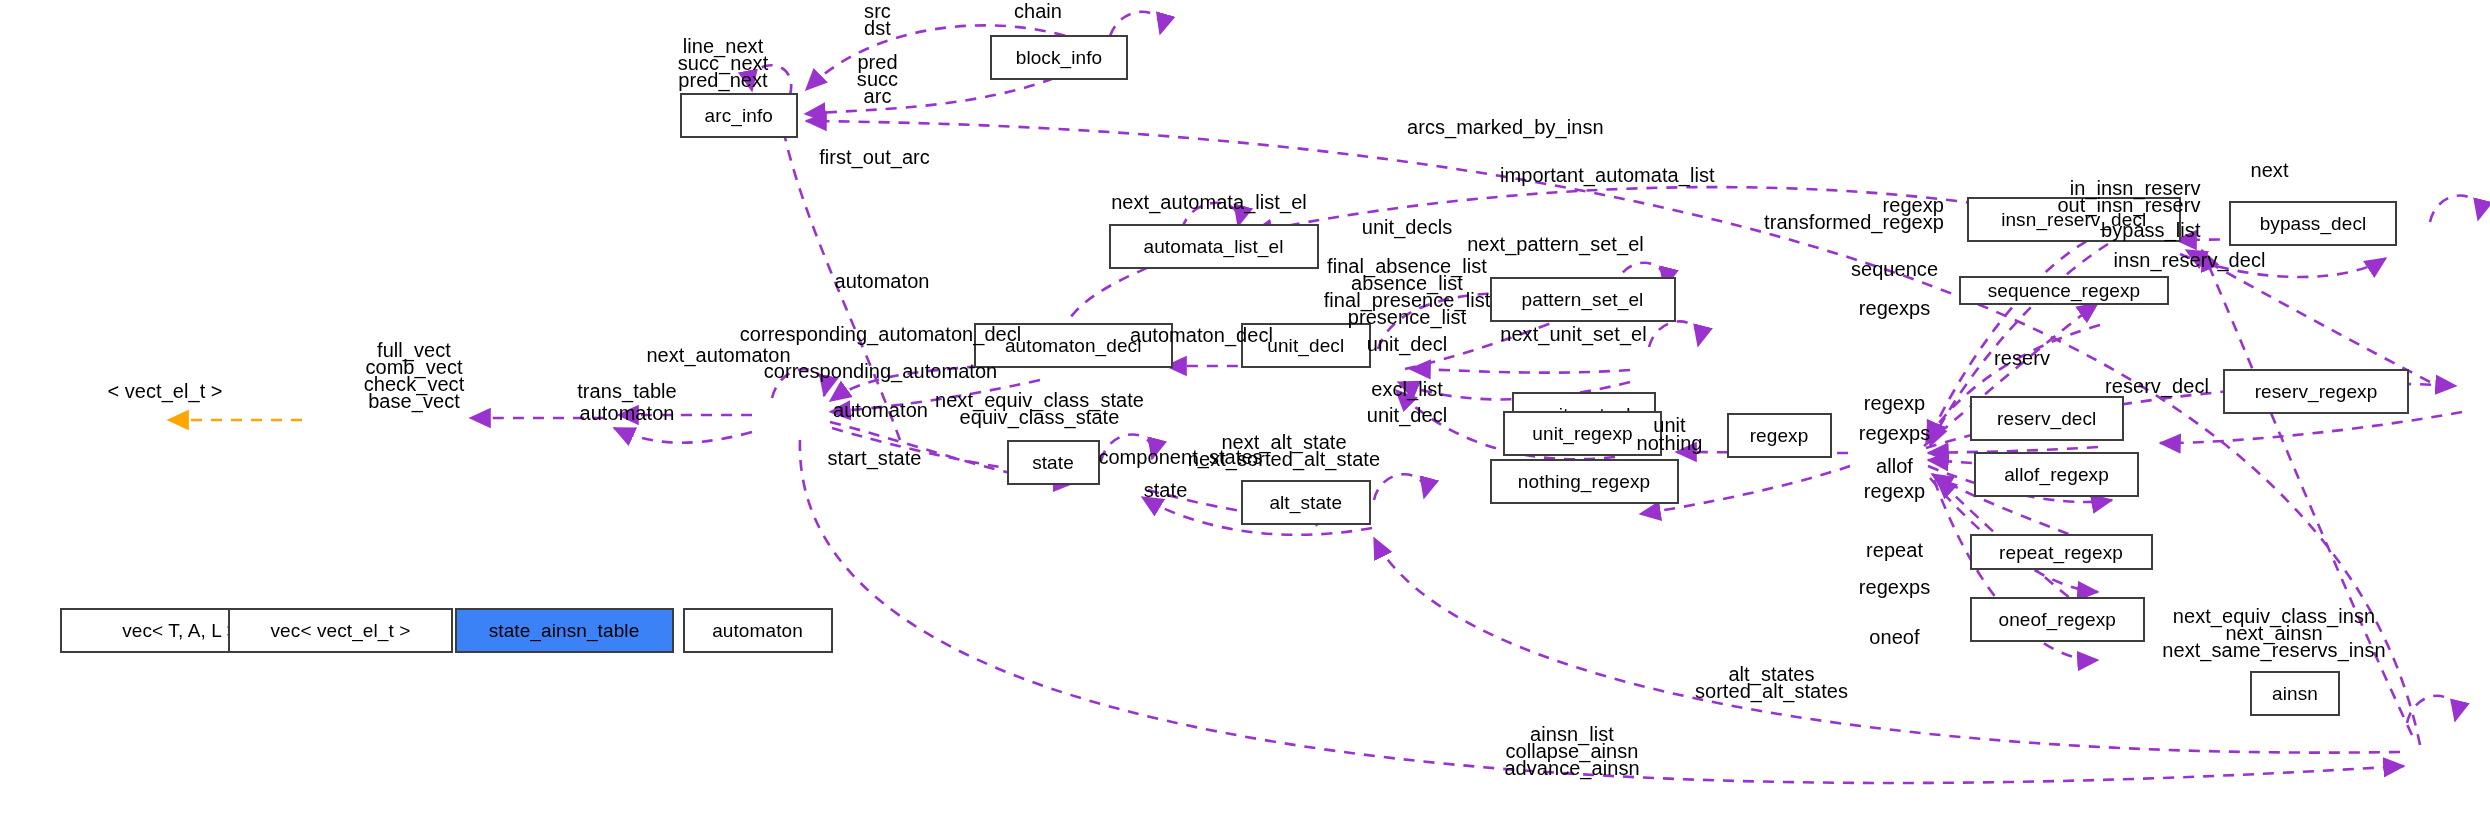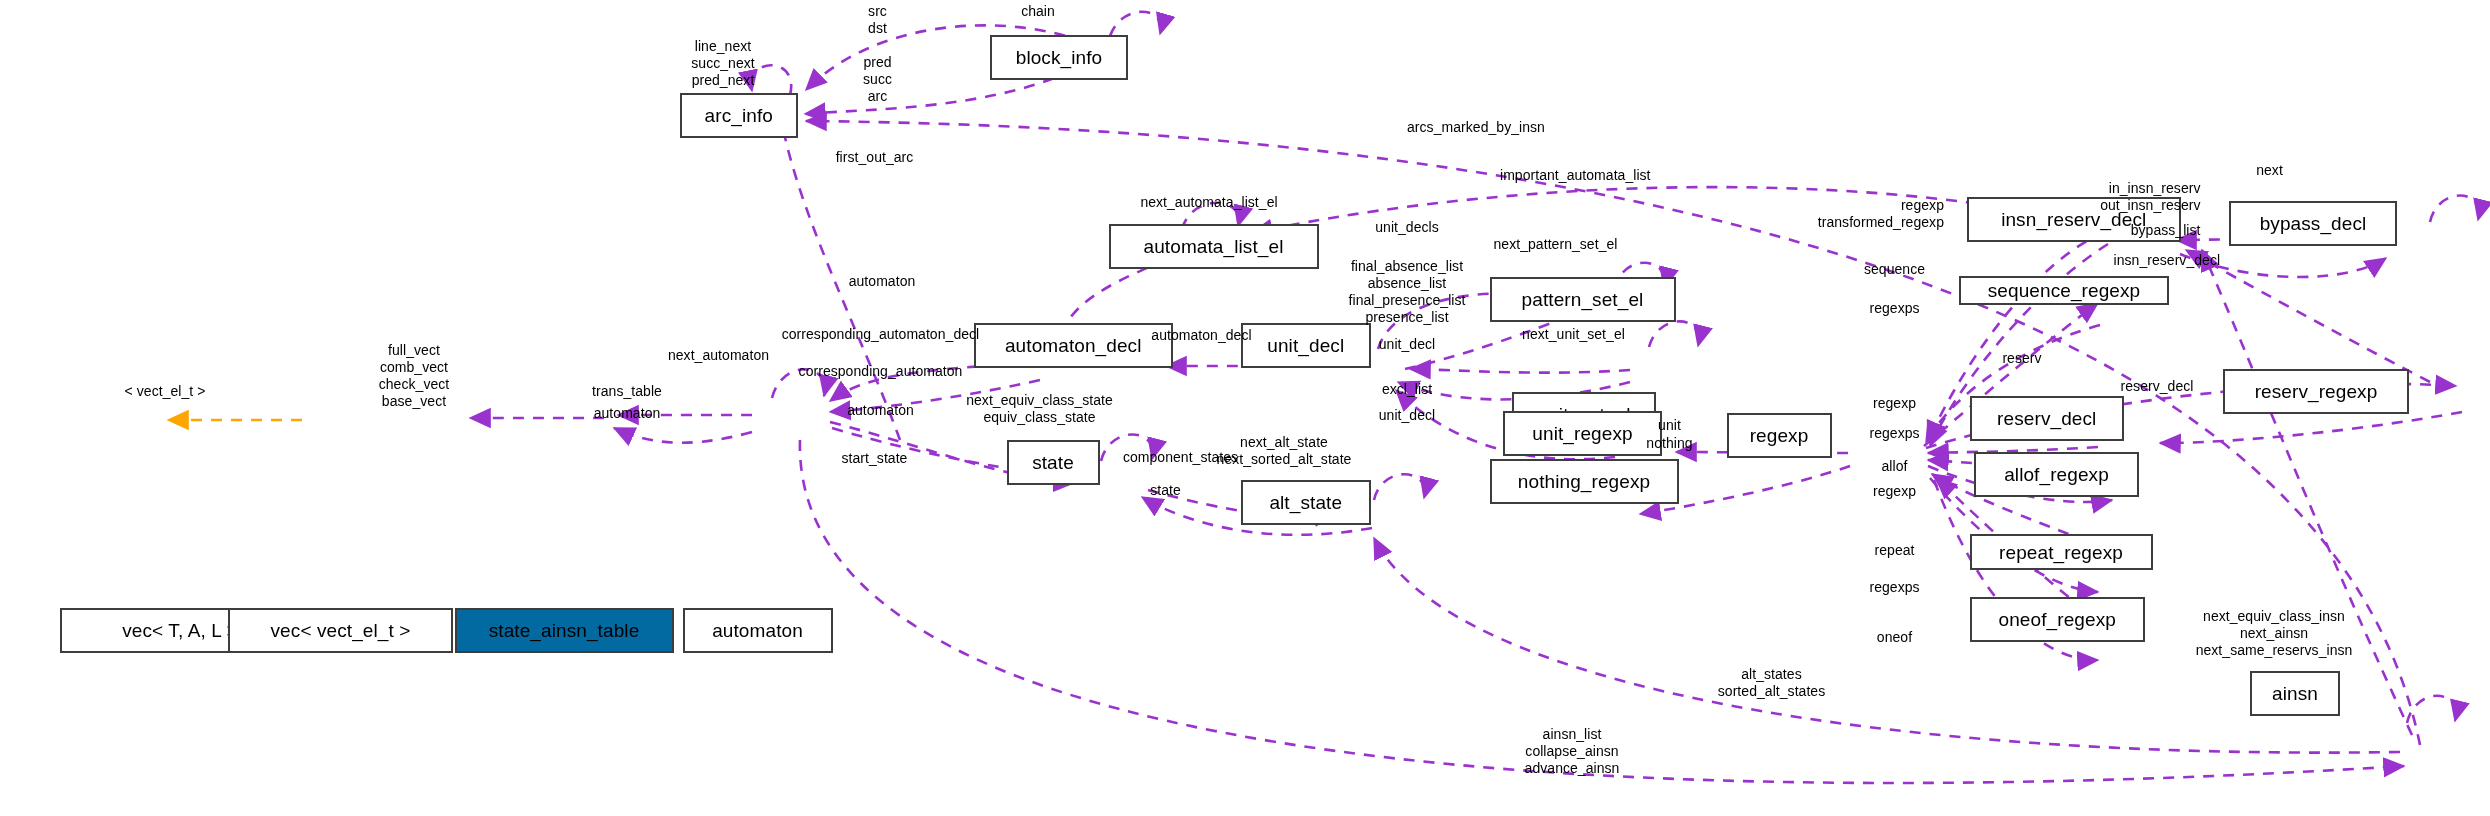--- a/index.html
+++ b/index.html
@@ -21,24 +21,24 @@
     color:#000000;
     font-size:19px;
     line-height:1;
     display:flex;
     align-items:center;
     justify-content:center;
     white-space:nowrap;
     padding:0 9px;
     letter-spacing:0.1px;
   }
-  .node.filled{background:#0369a1;}
+  .node.filled{background:#3b82f6;}
   .elabel{
     position:absolute;
-    font-size:14px;
+    font-size:20px;
     color:#000000;
     white-space:nowrap;
     line-height:17px;
     letter-spacing:0.05px;
   }
   .elabel.c{transform:translateX(-50%);text-align:center;}
   .elabel.r{transform:translateX(-100%);text-align:right;}
 </style>
 </head>
 <body>

